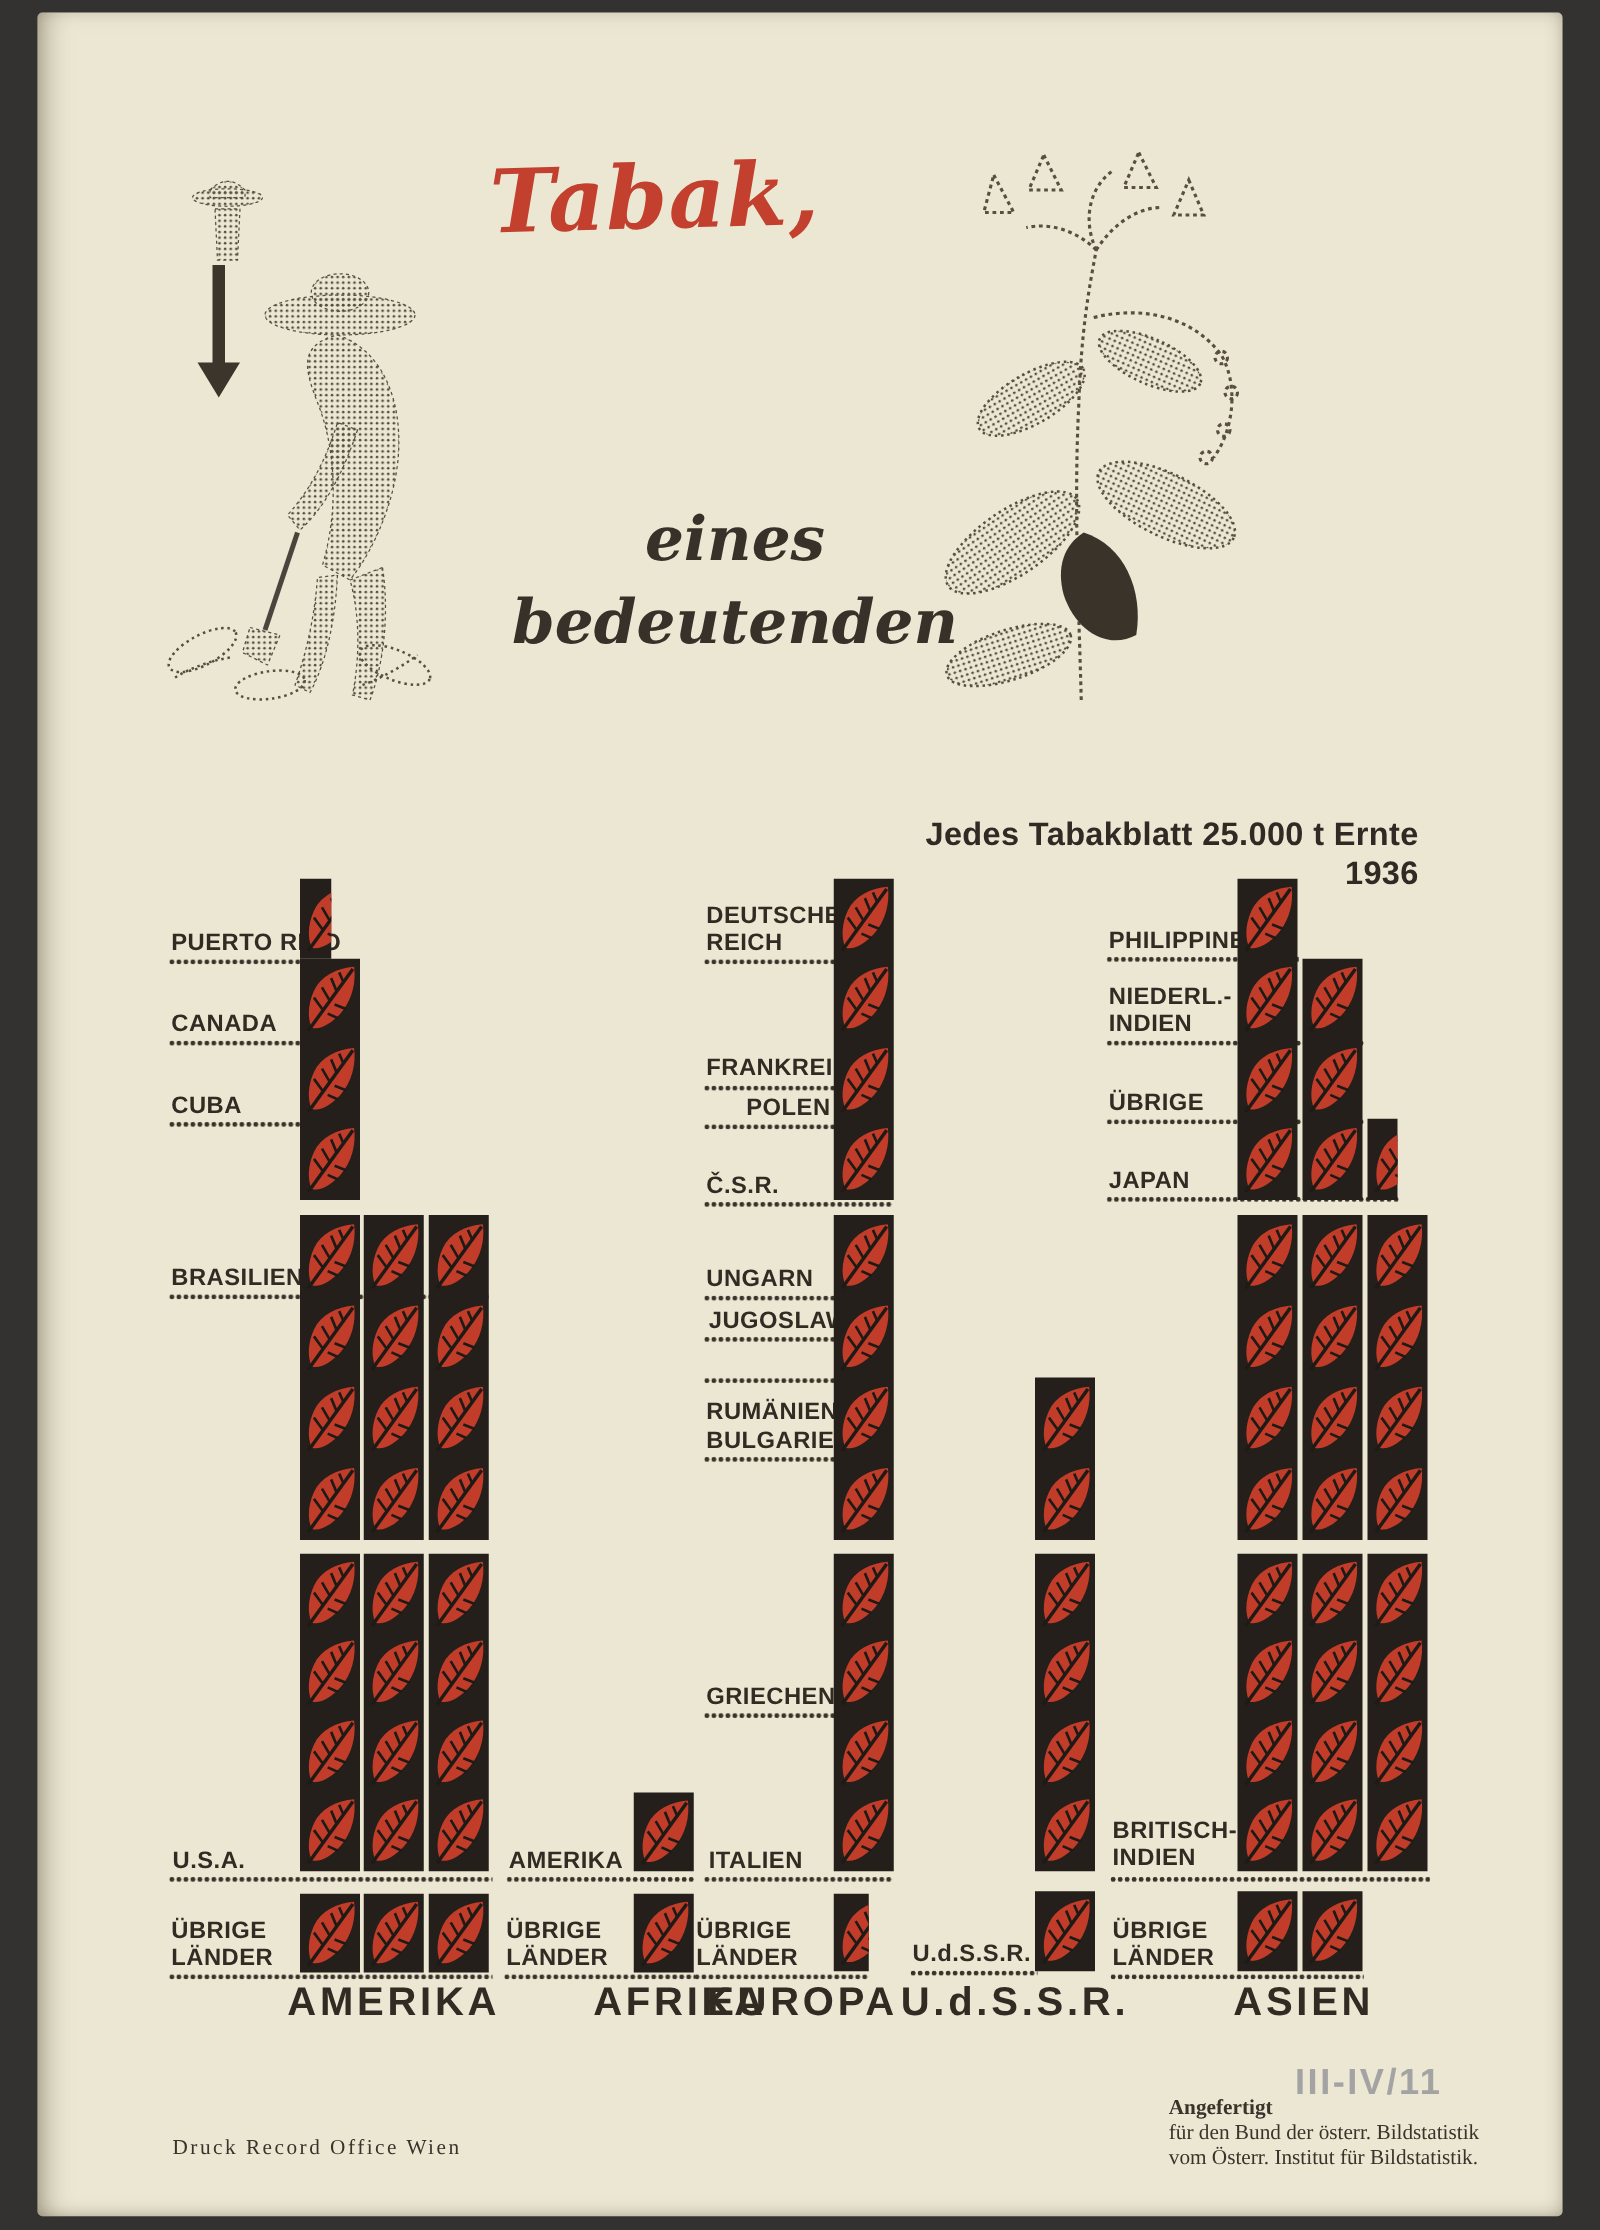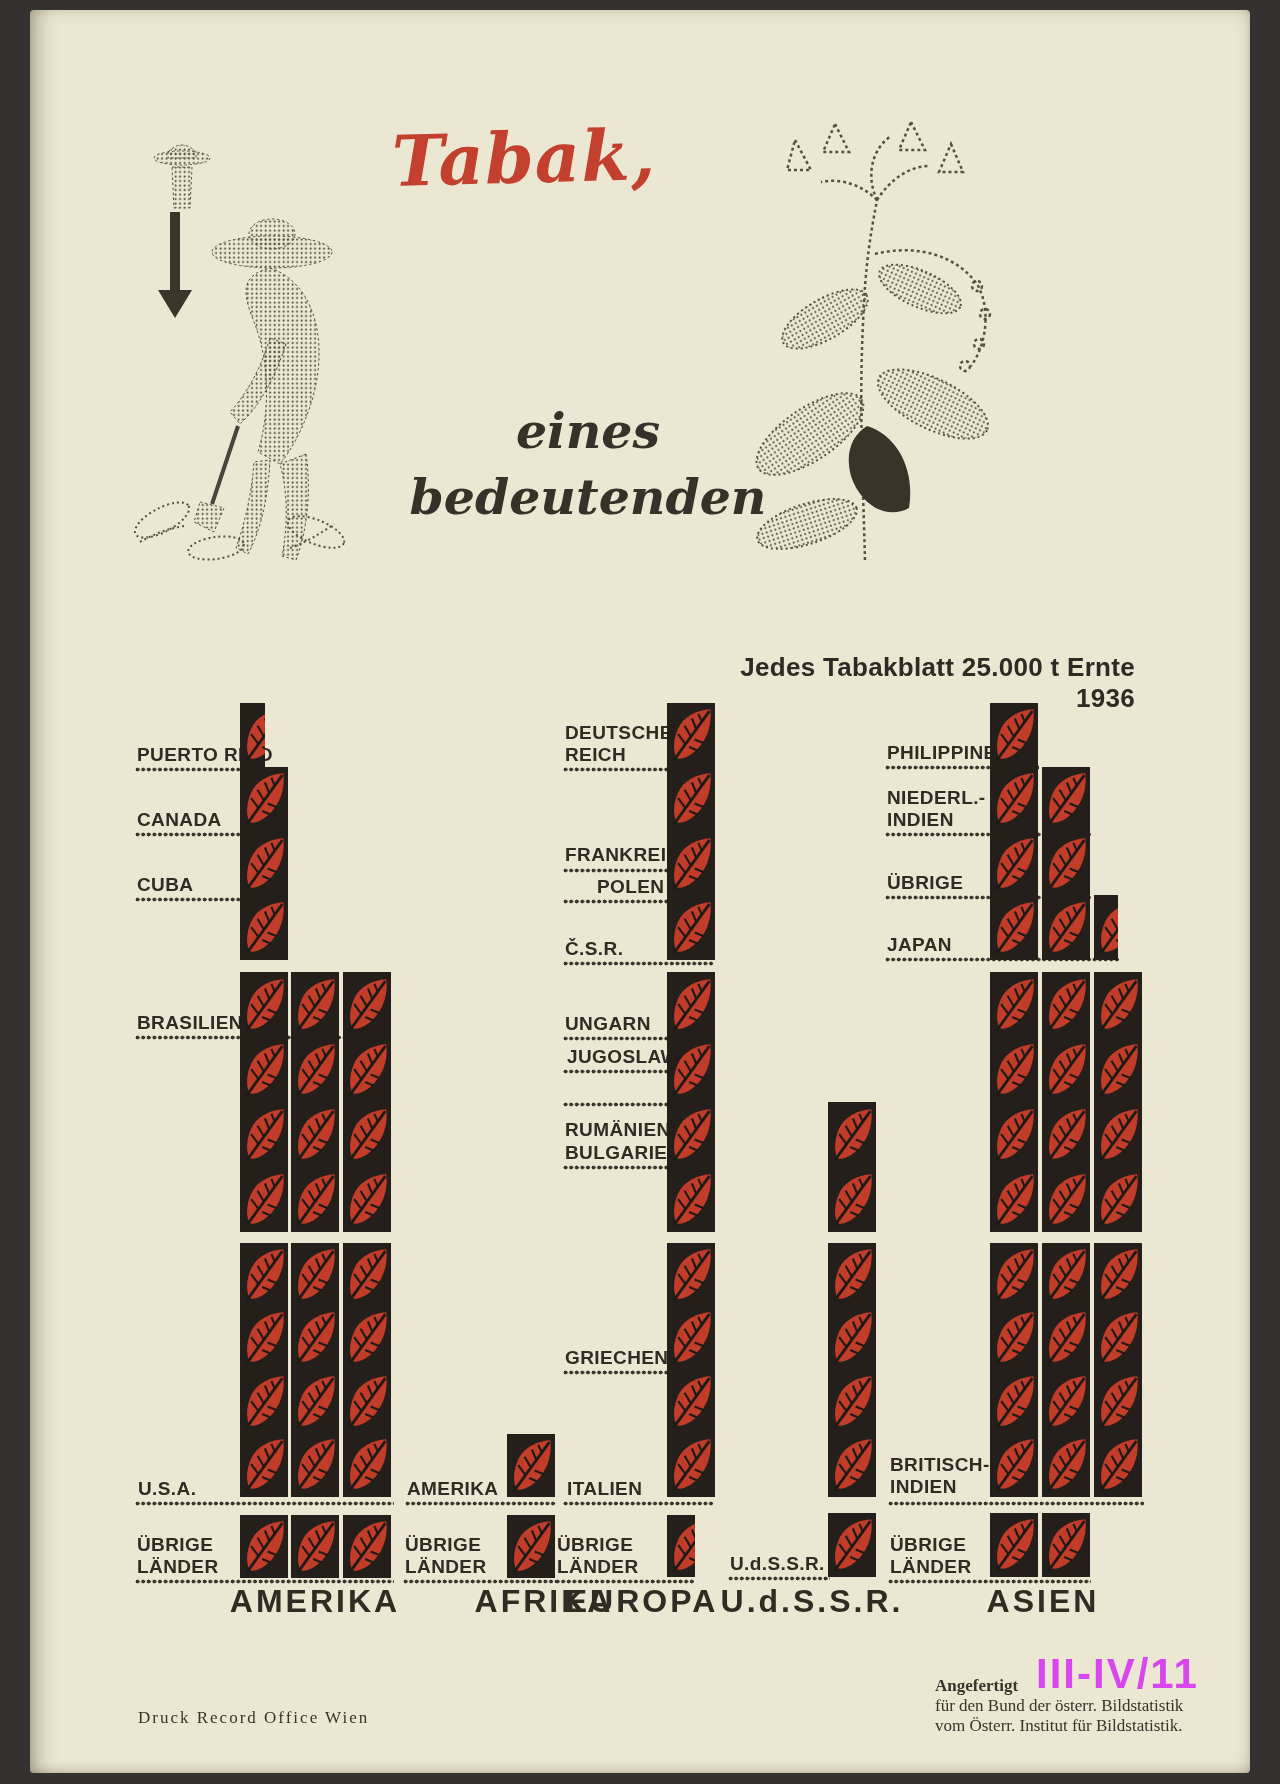--- a/index.html
+++ b/index.html
@@ -25,21 +25,21 @@
   .leafbox{position:absolute;background:#241f1a;overflow:hidden;}
   .leafbox svg{position:absolute;}
   .continent{position:absolute;top:1583px;transform:translateX(-50%);
          font-size:32px;font-weight:bold;letter-spacing:3px;color:#322b23;white-space:pre;}
   .footer-left{position:absolute;left:138px;top:1708px;
          font-family:"Liberation Serif",serif;font-size:17px;letter-spacing:2px;color:#3a332b;}
   .footer-right{position:absolute;left:935px;top:1676px;width:330px;
          font-family:"Liberation Serif",serif;font-size:17px;line-height:20px;color:#3a332b;}
   .footer-right .fr-line1{font-weight:bold;}
   .plate-code{position:absolute;left:1036px;top:1650px;
-         font-size:42px;font-weight:bold;letter-spacing:2px;color:#d946ef;}
+         font-size:29px;font-weight:bold;letter-spacing:2px;color:#a3a3a3;}
   .illu{position:absolute;}
 </style>
 </head>
 <body>
 
 <div class="page">
   <div class="paper"></div>
 
   <svg class="illu" style="left:120px;top:112px;" width="230" height="460" viewBox="0 0 230 460">
     <defs>

